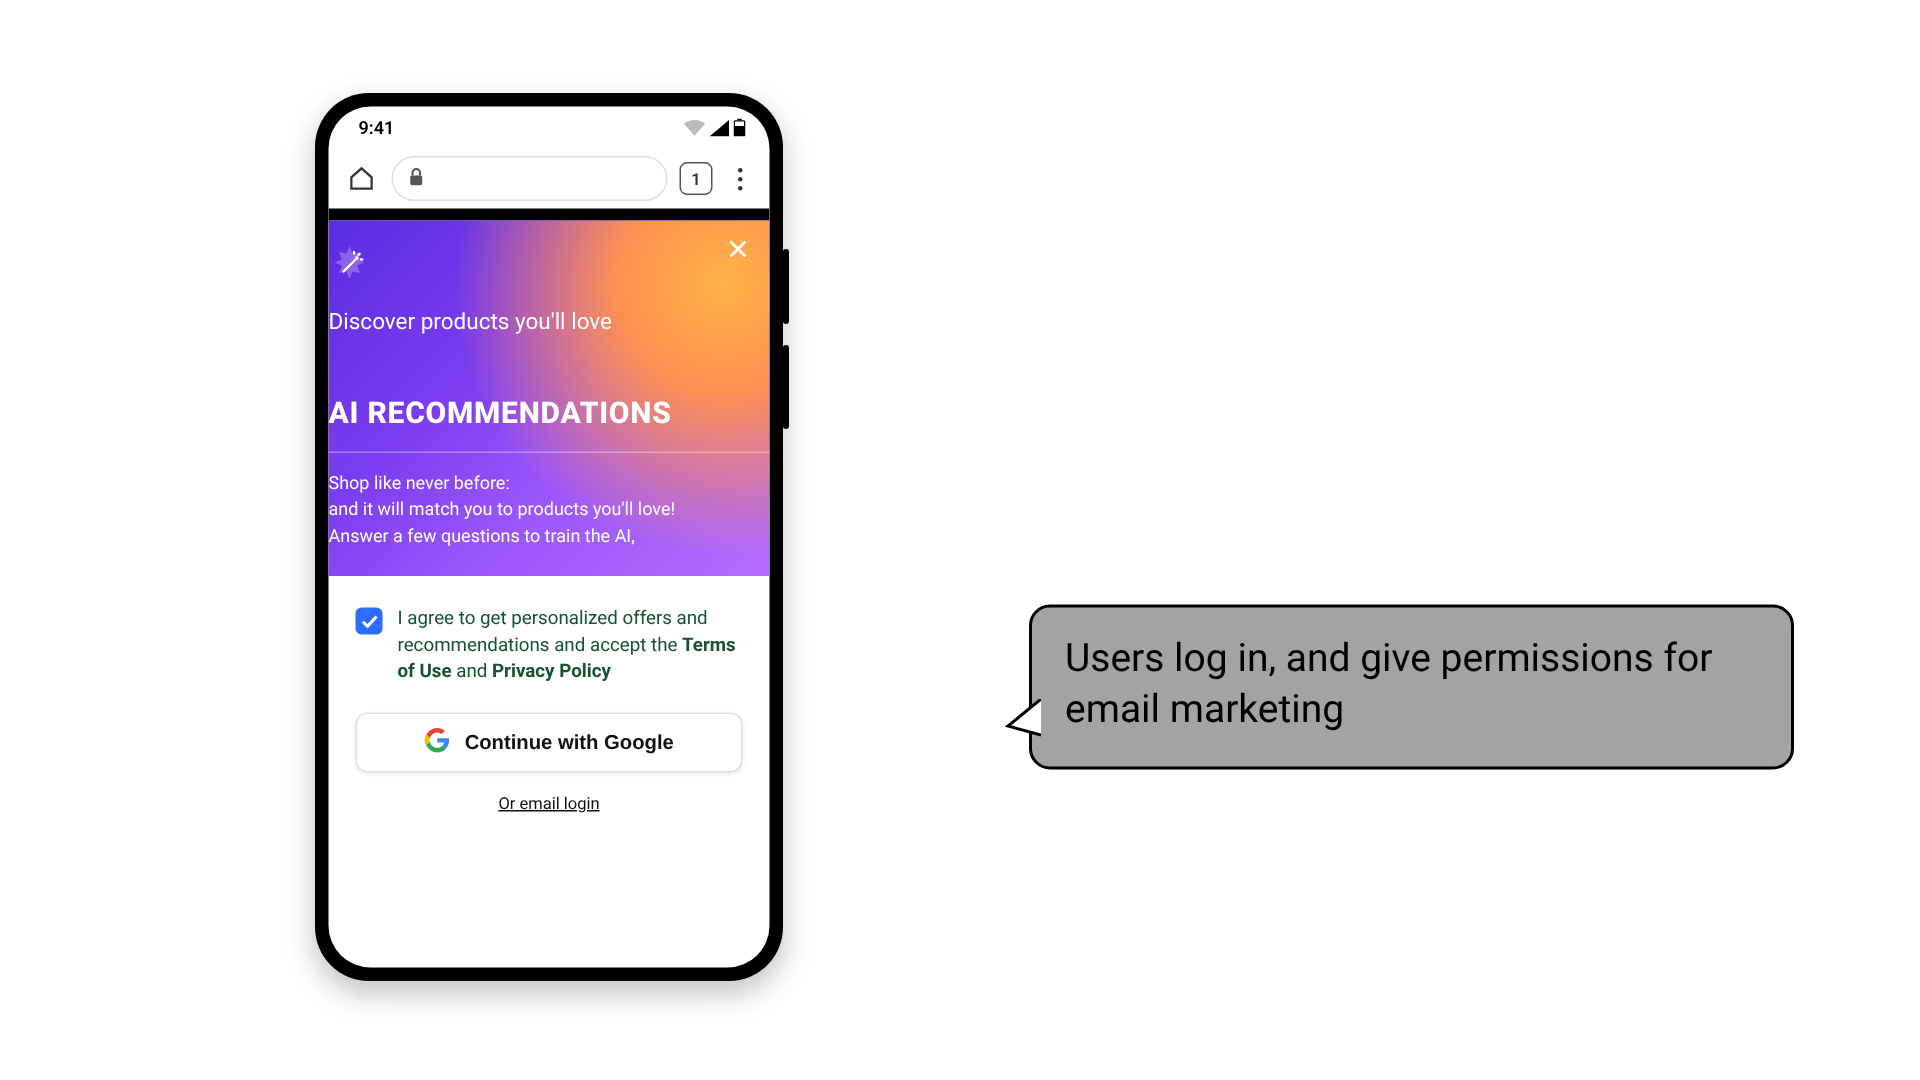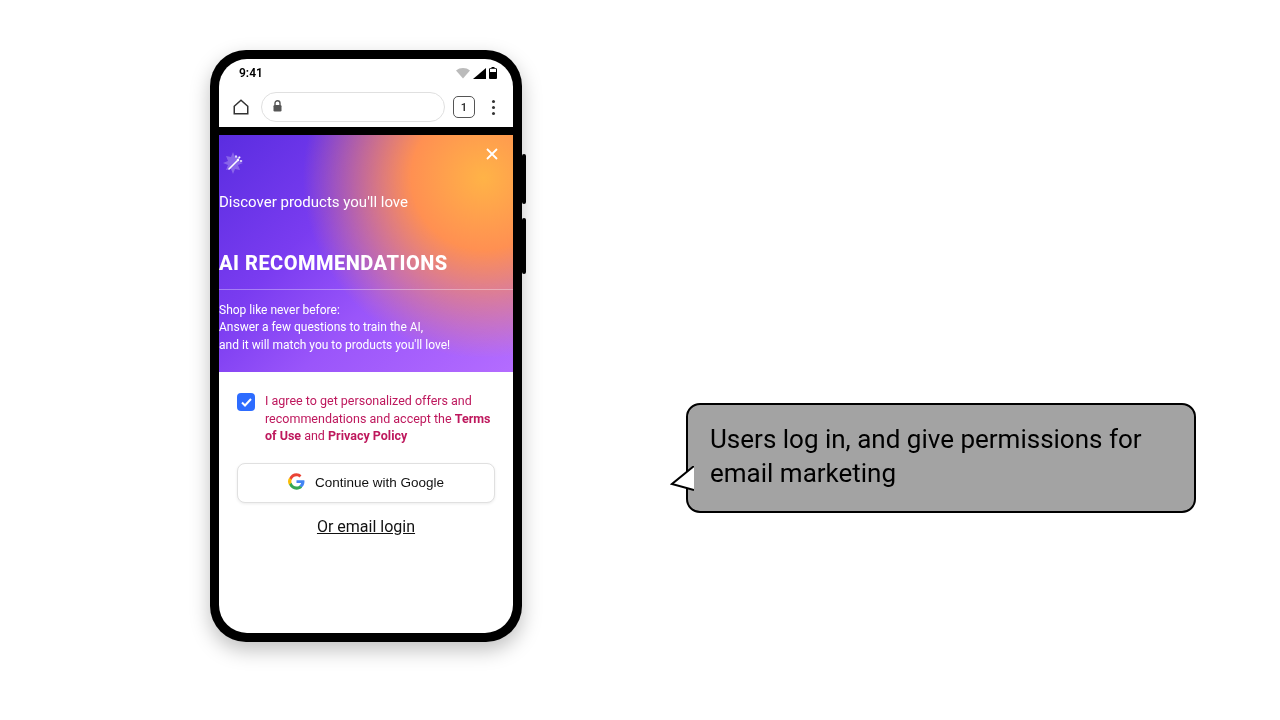--- a/index.html
+++ b/index.html
@@ -6,21 +6,21 @@
   body {
     font-family: -apple-system, BlinkMacSystemFont, "Segoe UI", Roboto, Helvetica, Arial, sans-serif;
     background: #fff;
     width: 1280px; height: 720px;
     position: relative;
   }
 
   
   .phone {
     position: absolute;
-    left: 210px; top: 50px;
+    left: 210px; top: 62px;
     width: 312px; height: 592px;
     background: #000;
     border-radius: 36px;
     box-shadow: 0 8px 20px rgba(0,0,0,0.25);
   }
   .phone-buttons::before,
   .phone-buttons::after,
   .phone-buttons .vol {
     content:"";
     position:absolute;
@@ -83,40 +83,40 @@
     width:28px; height:28px; display:flex; align-items:center; justify-content:center;
     margin-bottom:14px;
   }
   .hero-sub { font-size:15px; font-weight:400; margin-bottom:2px;}
   .hero-title{ font-size:20px; font-weight:800; letter-spacing:0.5px;margin-top:40px;}
   .hero-div  { border:none; border-top:1px solid rgba(255,255,255,0.35); margin:14px 0 12px;}
   .hero-copy { font-size:12px; line-height:1.45; }
 
   
   .login-sec { padding:20px 18px; }
-  .agree-row { display:flex; gap:10px; font-size:12.5px; line-height:1.4; color:#be185d;}
+  .agree-row { display:flex; gap:10px; font-size:12.5px; line-height:1.4; color:#14532d;}
   .chk {
     flex:0 0 18px; width:18px; height:18px; border-radius:4px;
     background:#2d6cff; display:flex; align-items:center; justify-content:center;
     margin-top:1px; cursor:pointer;
   }
   .agree-text b { font-weight:700; }
   .g-btn {
     margin-top:18px;
     height:40px; width:100%;
     border:1px solid #e0e0e0; border-radius:8px;
     background:#fff;
     display:flex; align-items:center; justify-content:center; gap:10px;
-    font-size:13.5px; font-weight:400; color:#111;
+    font-size:13.5px; font-weight:700; color:#111;
     box-shadow:0 1px 3px rgba(0,0,0,0.08);
     cursor:pointer;
   }
   .email-login{
     margin-top:14px; text-align:center;
-    font-size:16px; color:#111;
+    font-size:11px; color:#111;
   }
   .email-login span { text-decoration:underline; cursor:pointer;}
 
   
   .callout {
     position:absolute;
     left:686px; top:403px;
     width:510px;
     border:2px solid #000;
     border-radius:14px;
@@ -204,22 +204,22 @@
             <circle cx="19" cy="9" r="0.5" fill="#fff"></circle>
             <path d="M20 7 L20.7 6.3 M17 6 L17 5 M21.5 10 L22.5 10"></path>
           </g>
         </svg>
       </div>
       <div class="hero-sub">Discover products you'll love</div>
       <div class="hero-title">AI RECOMMENDATIONS</div>
       <hr class="hero-div">
       <div class="hero-copy">
         <div>Shop like never before:</div>
+        <div>and it will match you to products you'll love!</div>
         <div>Answer a few questions to train the AI,</div>
-        <div>and it will match you to products you'll love!</div>
       </div>
     </div>
 
     <div class="login-sec">
       <div class="agree-row">
         <span class="chk">
           <svg width="11" height="9" viewBox="0 0 11 9" fill="none" stroke="#fff" stroke-width="2">
               <path d="M1 4.5 L4 7.5 L10 1"></path>
             </svg>
         </span>

